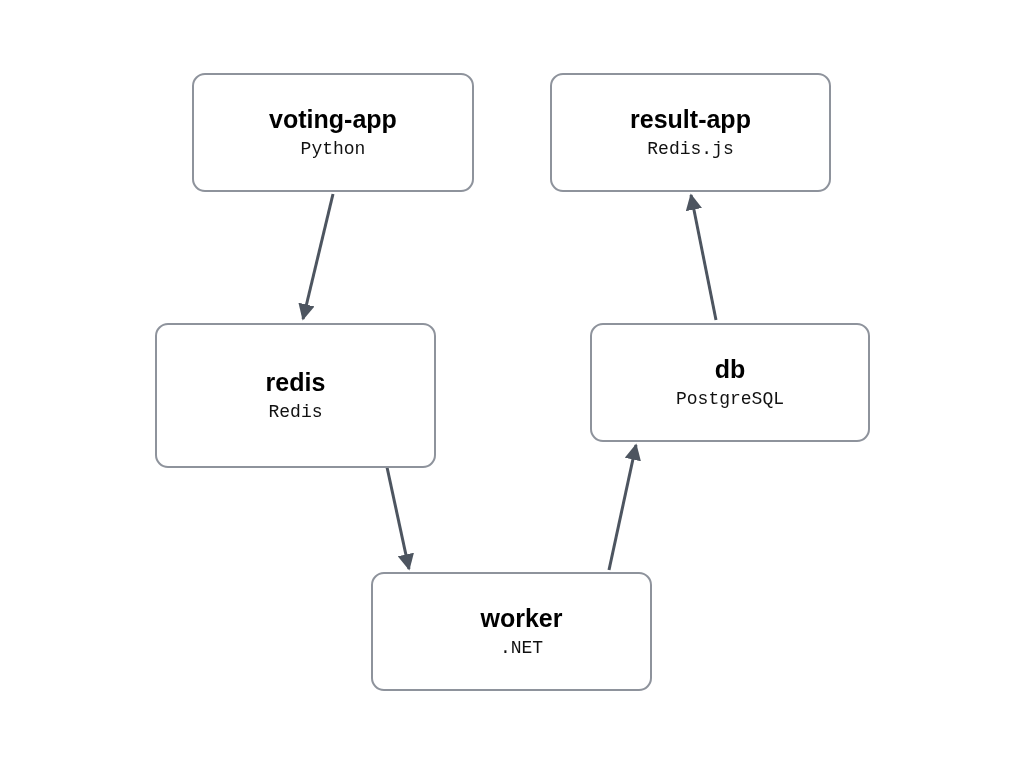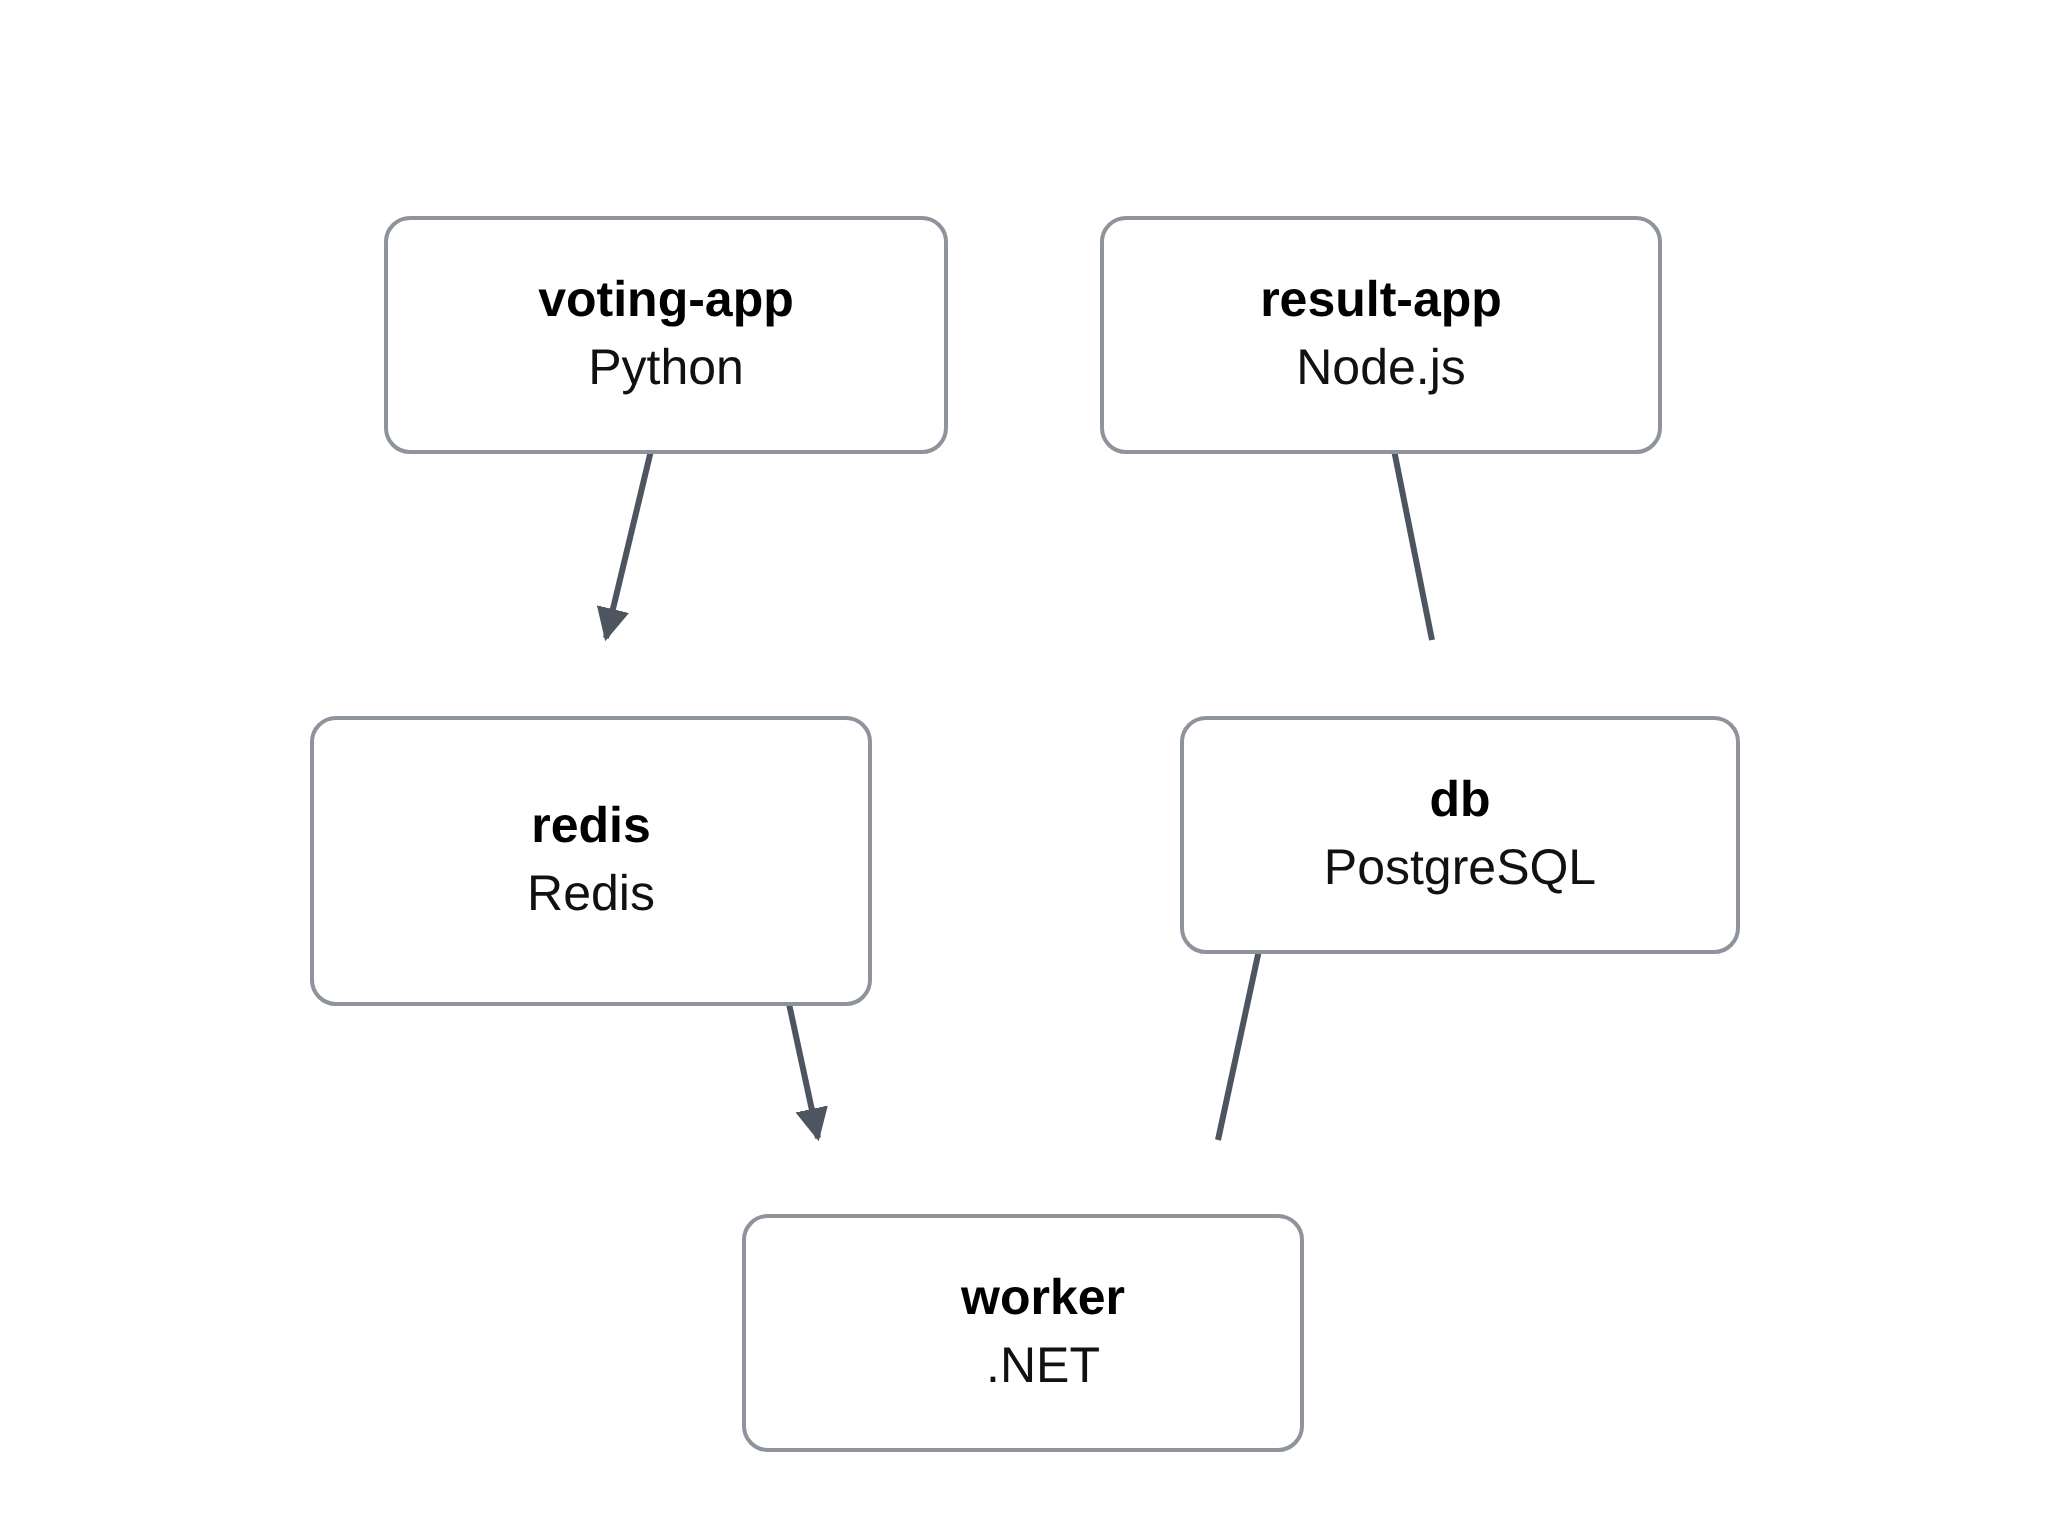--- a/index.html
+++ b/index.html
@@ -35,33 +35,33 @@
     position: absolute;
     box-sizing: border-box;
     background: var(--background, #ffffff);
     border: 2px solid var(--node-border, #8e939c);
     border-radius: 13px;
     display: flex;
     flex-direction: column;
     align-items: center;
     justify-content: center;
     text-align: center;
-    margin-top: 35px;
   }
   .node .node-title {
     font-size: 25px;
     font-weight: bold;
     color: var(--node-title, #000000);
     line-height: 1.35;
   }
   .node .node-tech {
-    font-size: 25px;
+    font-size: 18px;
     font-weight: normal;
     color: var(--node-subtitle, #111111);
     line-height: 1.35;
+    font-family: Liberation Mono, monospace;
   }
   .node-voting-app { left: 192px; top: 73px;  width: 282px; height: 119px; }
   .node-result-app { left: 550px; top: 73px;  width: 281px; height: 119px; }
   .node-redis      { left: 155px; top: 323px; width: 281px; height: 145px; }
   .node-db         { left: 590px; top: 323px; width: 280px; height: 119px; }
   .node-worker     { left: 371px; top: 572px; width: 281px; height: 119px; padding-left: 20px; }
 </style>
 </head>
 <body>
 
@@ -79,21 +79,21 @@
     <line class="edge" x1="716" y1="320" x2="691" y2="195" marker-end="url(#arrow)"></line>
   </svg>
 
   <div class="node node-voting-app">
     <div class="node-title">voting-app</div>
     <div class="node-tech">Python</div>
   </div>
 
   <div class="node node-result-app">
     <div class="node-title">result-app</div>
-    <div class="node-tech">Node.js</div>
+    <div class="node-tech">Redis.js</div>
   </div>
 
   <div class="node node-redis">
     <div class="node-title">redis</div>
     <div class="node-tech">Redis</div>
   </div>
 
   <div class="node node-db">
     <div class="node-title">db</div>
     <div class="node-tech">PostgreSQL</div>

